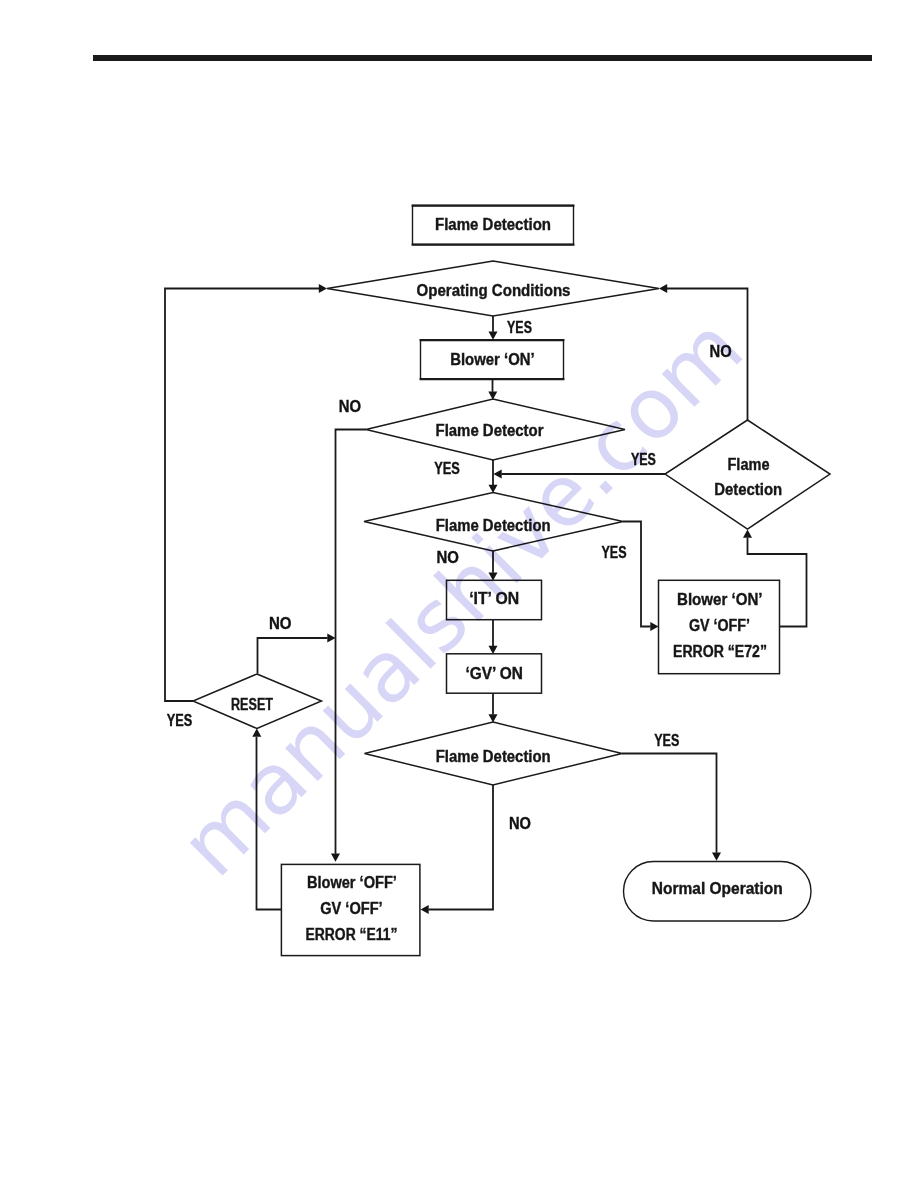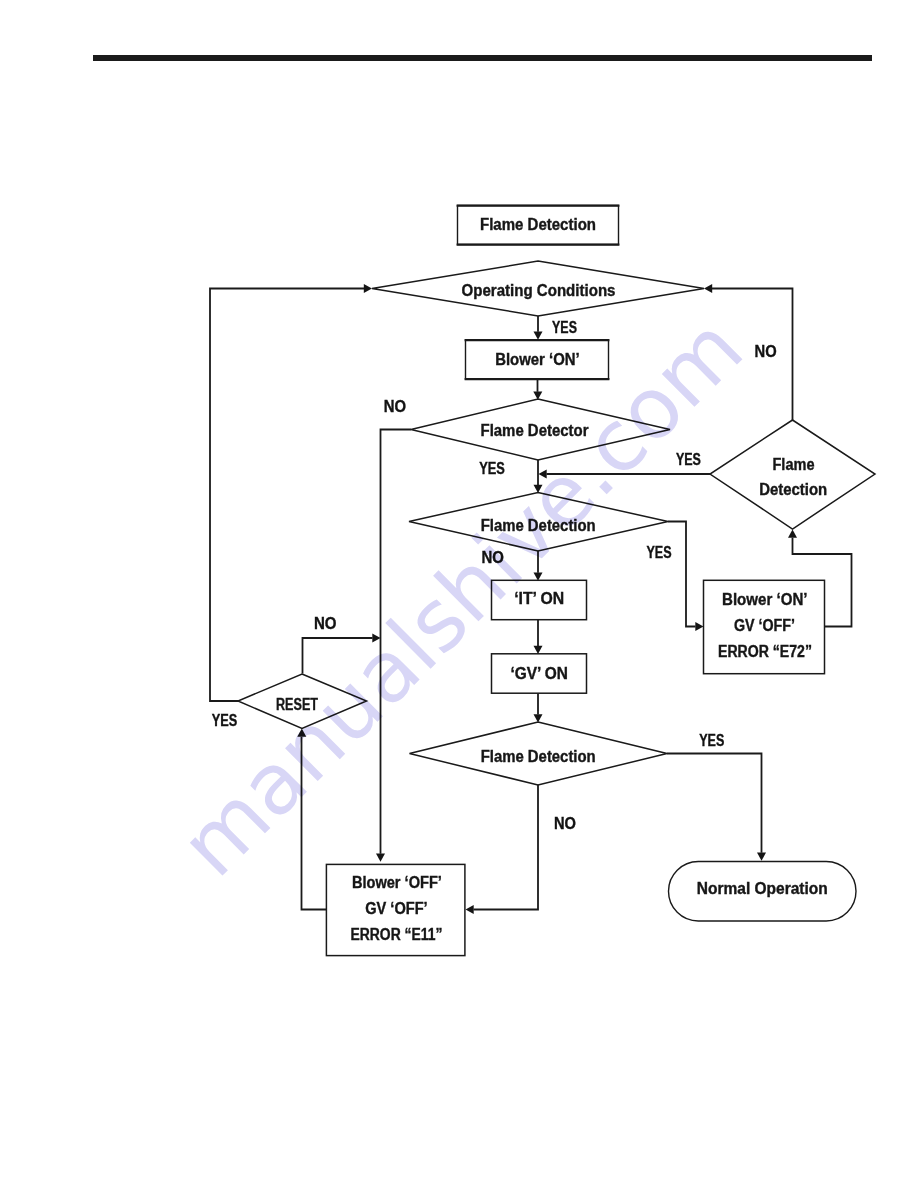--- a/index.html
+++ b/index.html
@@ -1,17 +1,17 @@
 <!DOCTYPE html>
 <html><head>
 <meta charset="utf-8">
 <style>
   html,body{margin:0;padding:0;}
   body{width:918px;height:1188px;background:#ffffff;font-family:"DejaVu Sans",sans-serif;overflow:hidden;}
-  #page{position:relative;width:774px;height:1188px;padding-left:45px;}
+  #page{position:relative;width:774px;height:1188px;}
   #rule{position:absolute;left:93px;top:55px;width:779px;height:6px;background:#1b1b1b;}
   #wm{position:absolute;left:0;top:0;width:918px;height:1188px;pointer-events:none;mix-blend-mode:multiply;}
   svg{display:block;}
   text.nt{font-family:"Liberation Sans",sans-serif;font-weight:bold;fill:#161616;stroke:#161616;stroke-width:0.36;paint-order:stroke;}
   text.el{font-family:"Liberation Sans",sans-serif;font-weight:bold;fill:#121212;stroke:#121212;stroke-width:0.36;paint-order:stroke;}
 </style>
 </head>
 <body>
 
 <div id="page">

